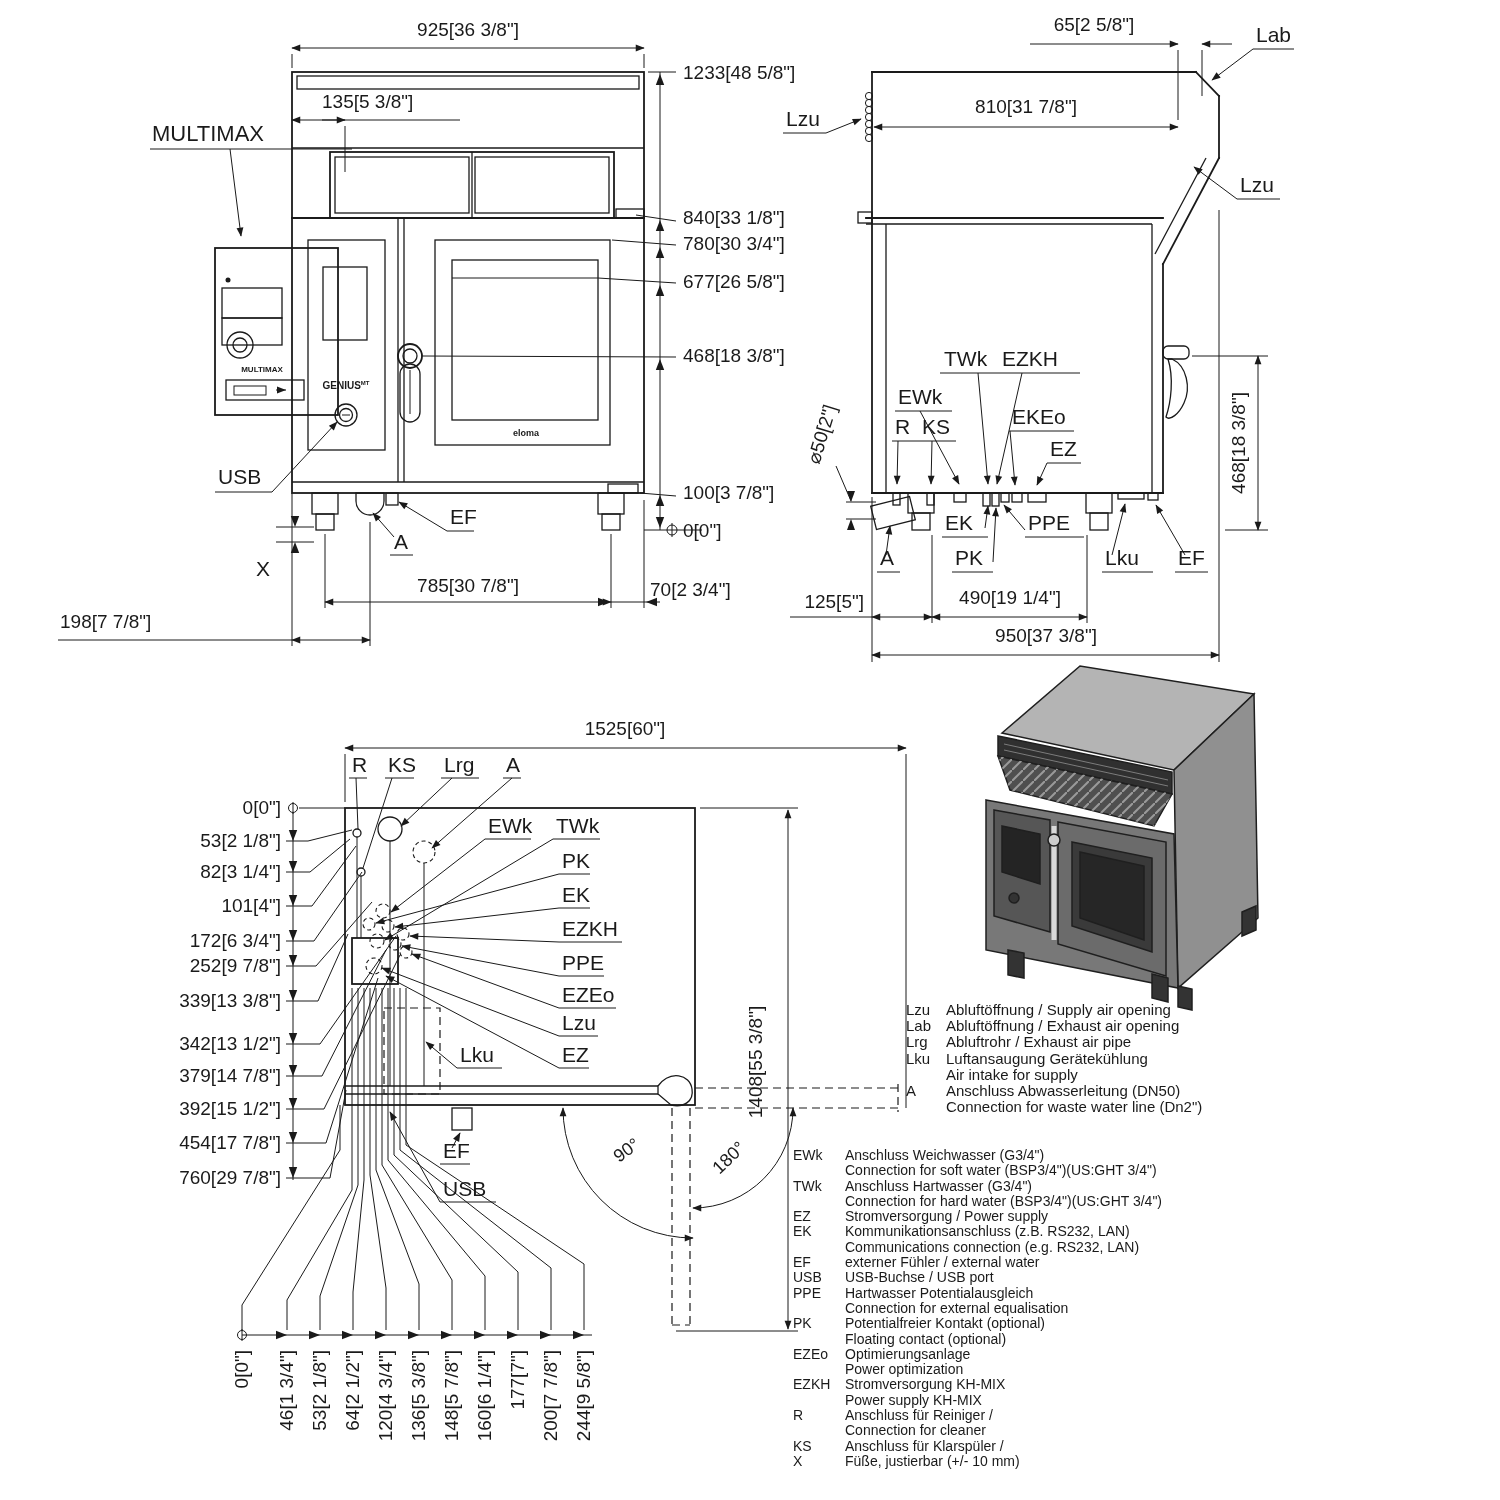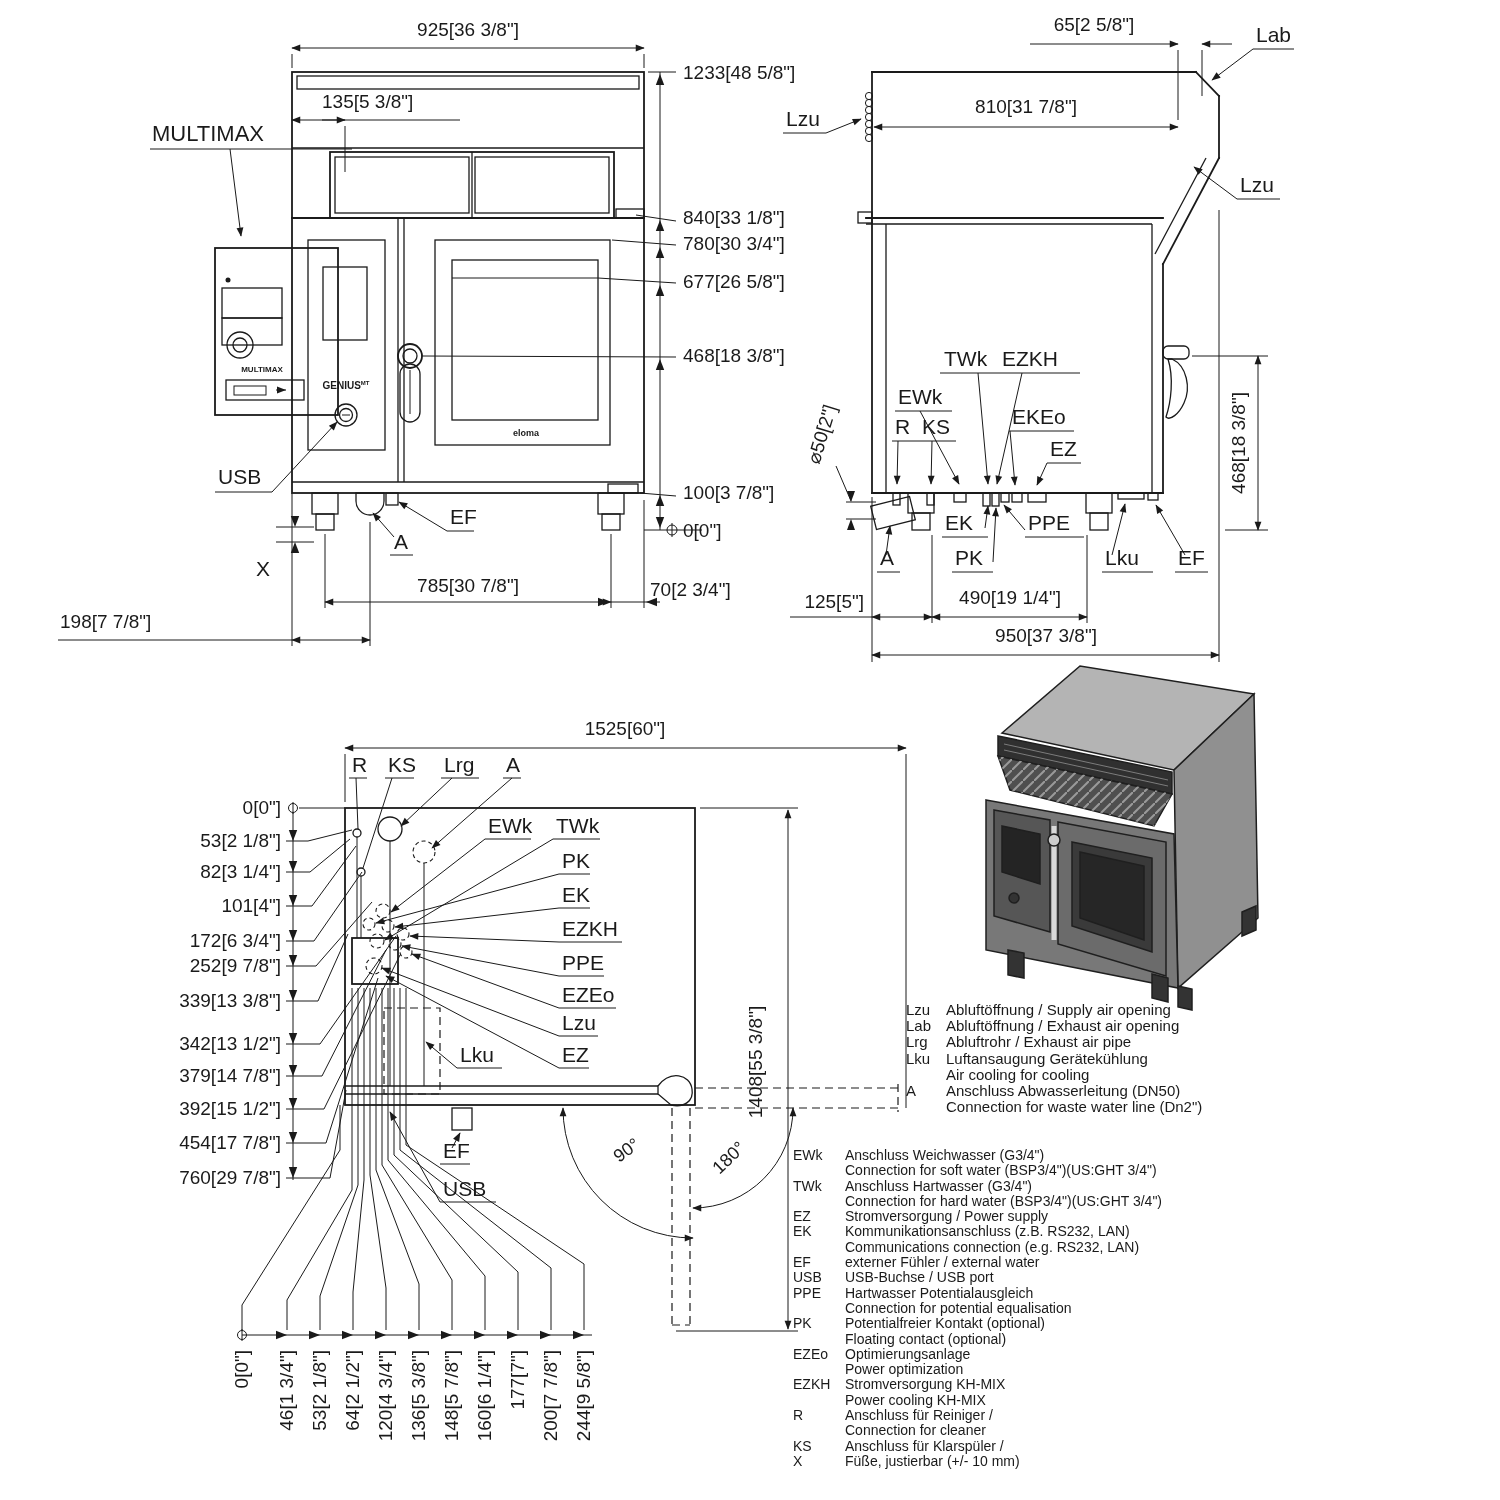--- a/index.html
+++ b/index.html
@@ -572,21 +572,21 @@
       <div class="lrow">
       <span class="lkey">Lrg</span>
       <span>Abluftrohr / Exhaust air pipe</span>
     </div>
       <div class="lrow">
       <span class="lkey">Lku</span>
       <span>Luftansaugung Gerätekühlung</span>
     </div>
       <div class="lrow">
       <span class="lkey"></span>
-      <span>Air cooling for cooling</span>
+      <span>Air intake for supply</span>
     </div>
       <div class="lrow">
       <span class="lkey">A</span>
       <span>Anschluss Abwasserleitung (DN50)</span>
     </div>
       <div class="lrow">
       <span class="lkey"></span>
       <span>Connection for waste water line (Dn2")</span>
     </div>
     </div>
@@ -627,21 +627,21 @@
       <div class="lrow">
       <span class="lkey">USB</span>
       <span>USB-Buchse / USB port</span>
     </div>
       <div class="lrow">
       <span class="lkey">PPE</span>
       <span>Hartwasser Potentialausgleich</span>
     </div>
       <div class="lrow">
       <span class="lkey"></span>
-      <span>Connection for potential equalisation</span>
+      <span>Connection for external equalisation</span>
     </div>
       <div class="lrow">
       <span class="lkey">PK</span>
       <span>Potentialfreier Kontakt (optional)</span>
     </div>
       <div class="lrow">
       <span class="lkey"></span>
       <span>Floating contact (optional)</span>
     </div>
       <div class="lrow">
@@ -651,21 +651,21 @@
       <div class="lrow">
       <span class="lkey"></span>
       <span>Power optimization</span>
     </div>
       <div class="lrow">
       <span class="lkey">EZKH</span>
       <span>Stromversorgung KH-MIX</span>
     </div>
       <div class="lrow">
       <span class="lkey"></span>
-      <span>Power cooling KH-MIX</span>
+      <span>Power supply KH-MIX</span>
     </div>
       <div class="lrow">
       <span class="lkey">R</span>
       <span>Anschluss für Reiniger /</span>
     </div>
       <div class="lrow">
       <span class="lkey"></span>
       <span>Connection for cleaner</span>
     </div>
       <div class="lrow">

